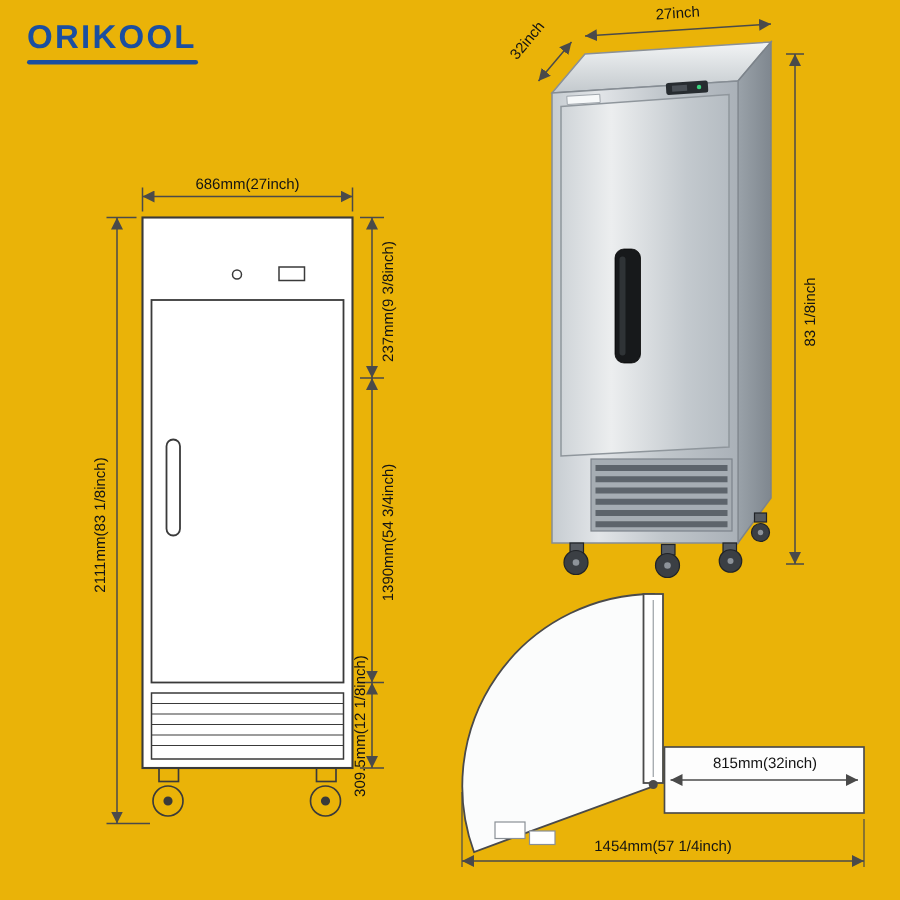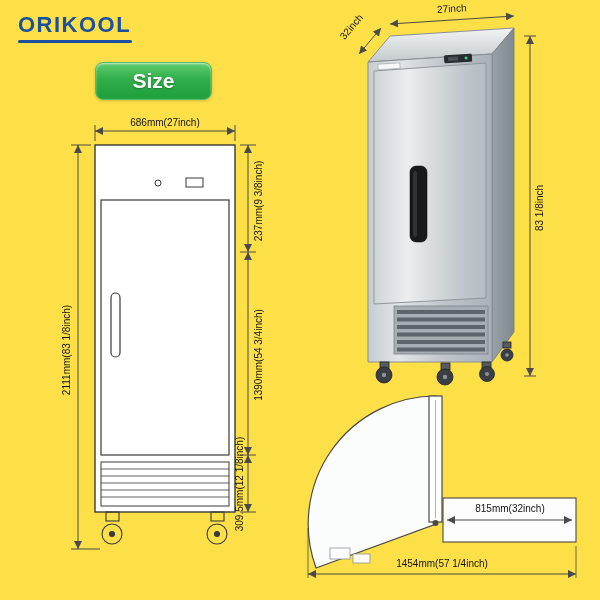--- a/index.html
+++ b/index.html
@@ -1,18 +1,18 @@
 <!DOCTYPE html>
 <html><head>
 <meta charset="utf-8">
 <style>
   * { margin:0; padding:0; box-sizing:border-box; }
   html,body { width:600px; height:600px; }
   body { background:#ffffff; font-family:"Liberation Sans", sans-serif; position:relative; overflow:hidden; }
-  .stage { position:absolute; inset:0; background:#fde047; }
+  .stage { position:absolute; inset:0; background:#eab308; }
 
   .logo { position:absolute; left:18px; top:12px; }
   .logo-text { font-size:22px; font-weight:800; color:#1b4fa0; letter-spacing:1.5px; display:block; }
   .logo-underline { display:block; width:114px; height:3px; background:#1b4fa0; margin-top:2px; border-radius:2px; }
 
   .size-badge { position:absolute; left:95px; top:62px; width:117px; height:38px; border-radius:8px;
     background:linear-gradient(180deg,#63ce72 0%, #2fae49 45%, #1f9e3d 100%);
     border:1px solid #55bd66;
     box-shadow: inset 0 1px 2px rgba(255,255,255,.65), 0 1px 3px rgba(0,0,0,.18);
     display:flex; align-items:center; justify-content:center; }
@@ -24,23 +24,20 @@
 </head>
 <body>
 
 <div class="stage">
 
   <div class="logo">
     <span class="logo-text">ORIKOOL</span>
     <span class="logo-underline"></span>
   </div>
 
-  <div class="size-badge">
-    <span class="badge-label">Size</span>
-  </div>
 
   <svg class="diagram" width="600" height="600" viewBox="0 0 600 600">
     <defs>
       <marker id="arr" viewBox="0 0 10 10" refX="10" refY="5" markerWidth="8" markerHeight="8" orient="auto-start-reverse" markerUnits="userSpaceOnUse">
         <path d="M0,0 L10,5 L0,10 Z" fill="#4a4a4a"></path>
       </marker>
       <linearGradient id="gTop2" x1="0" y1="0" x2="0" y2="1">
         <stop offset="0" stop-color="#f2f4f5"></stop>
           <stop offset="1" stop-color="#c3c9cd"></stop>
       </linearGradient>

